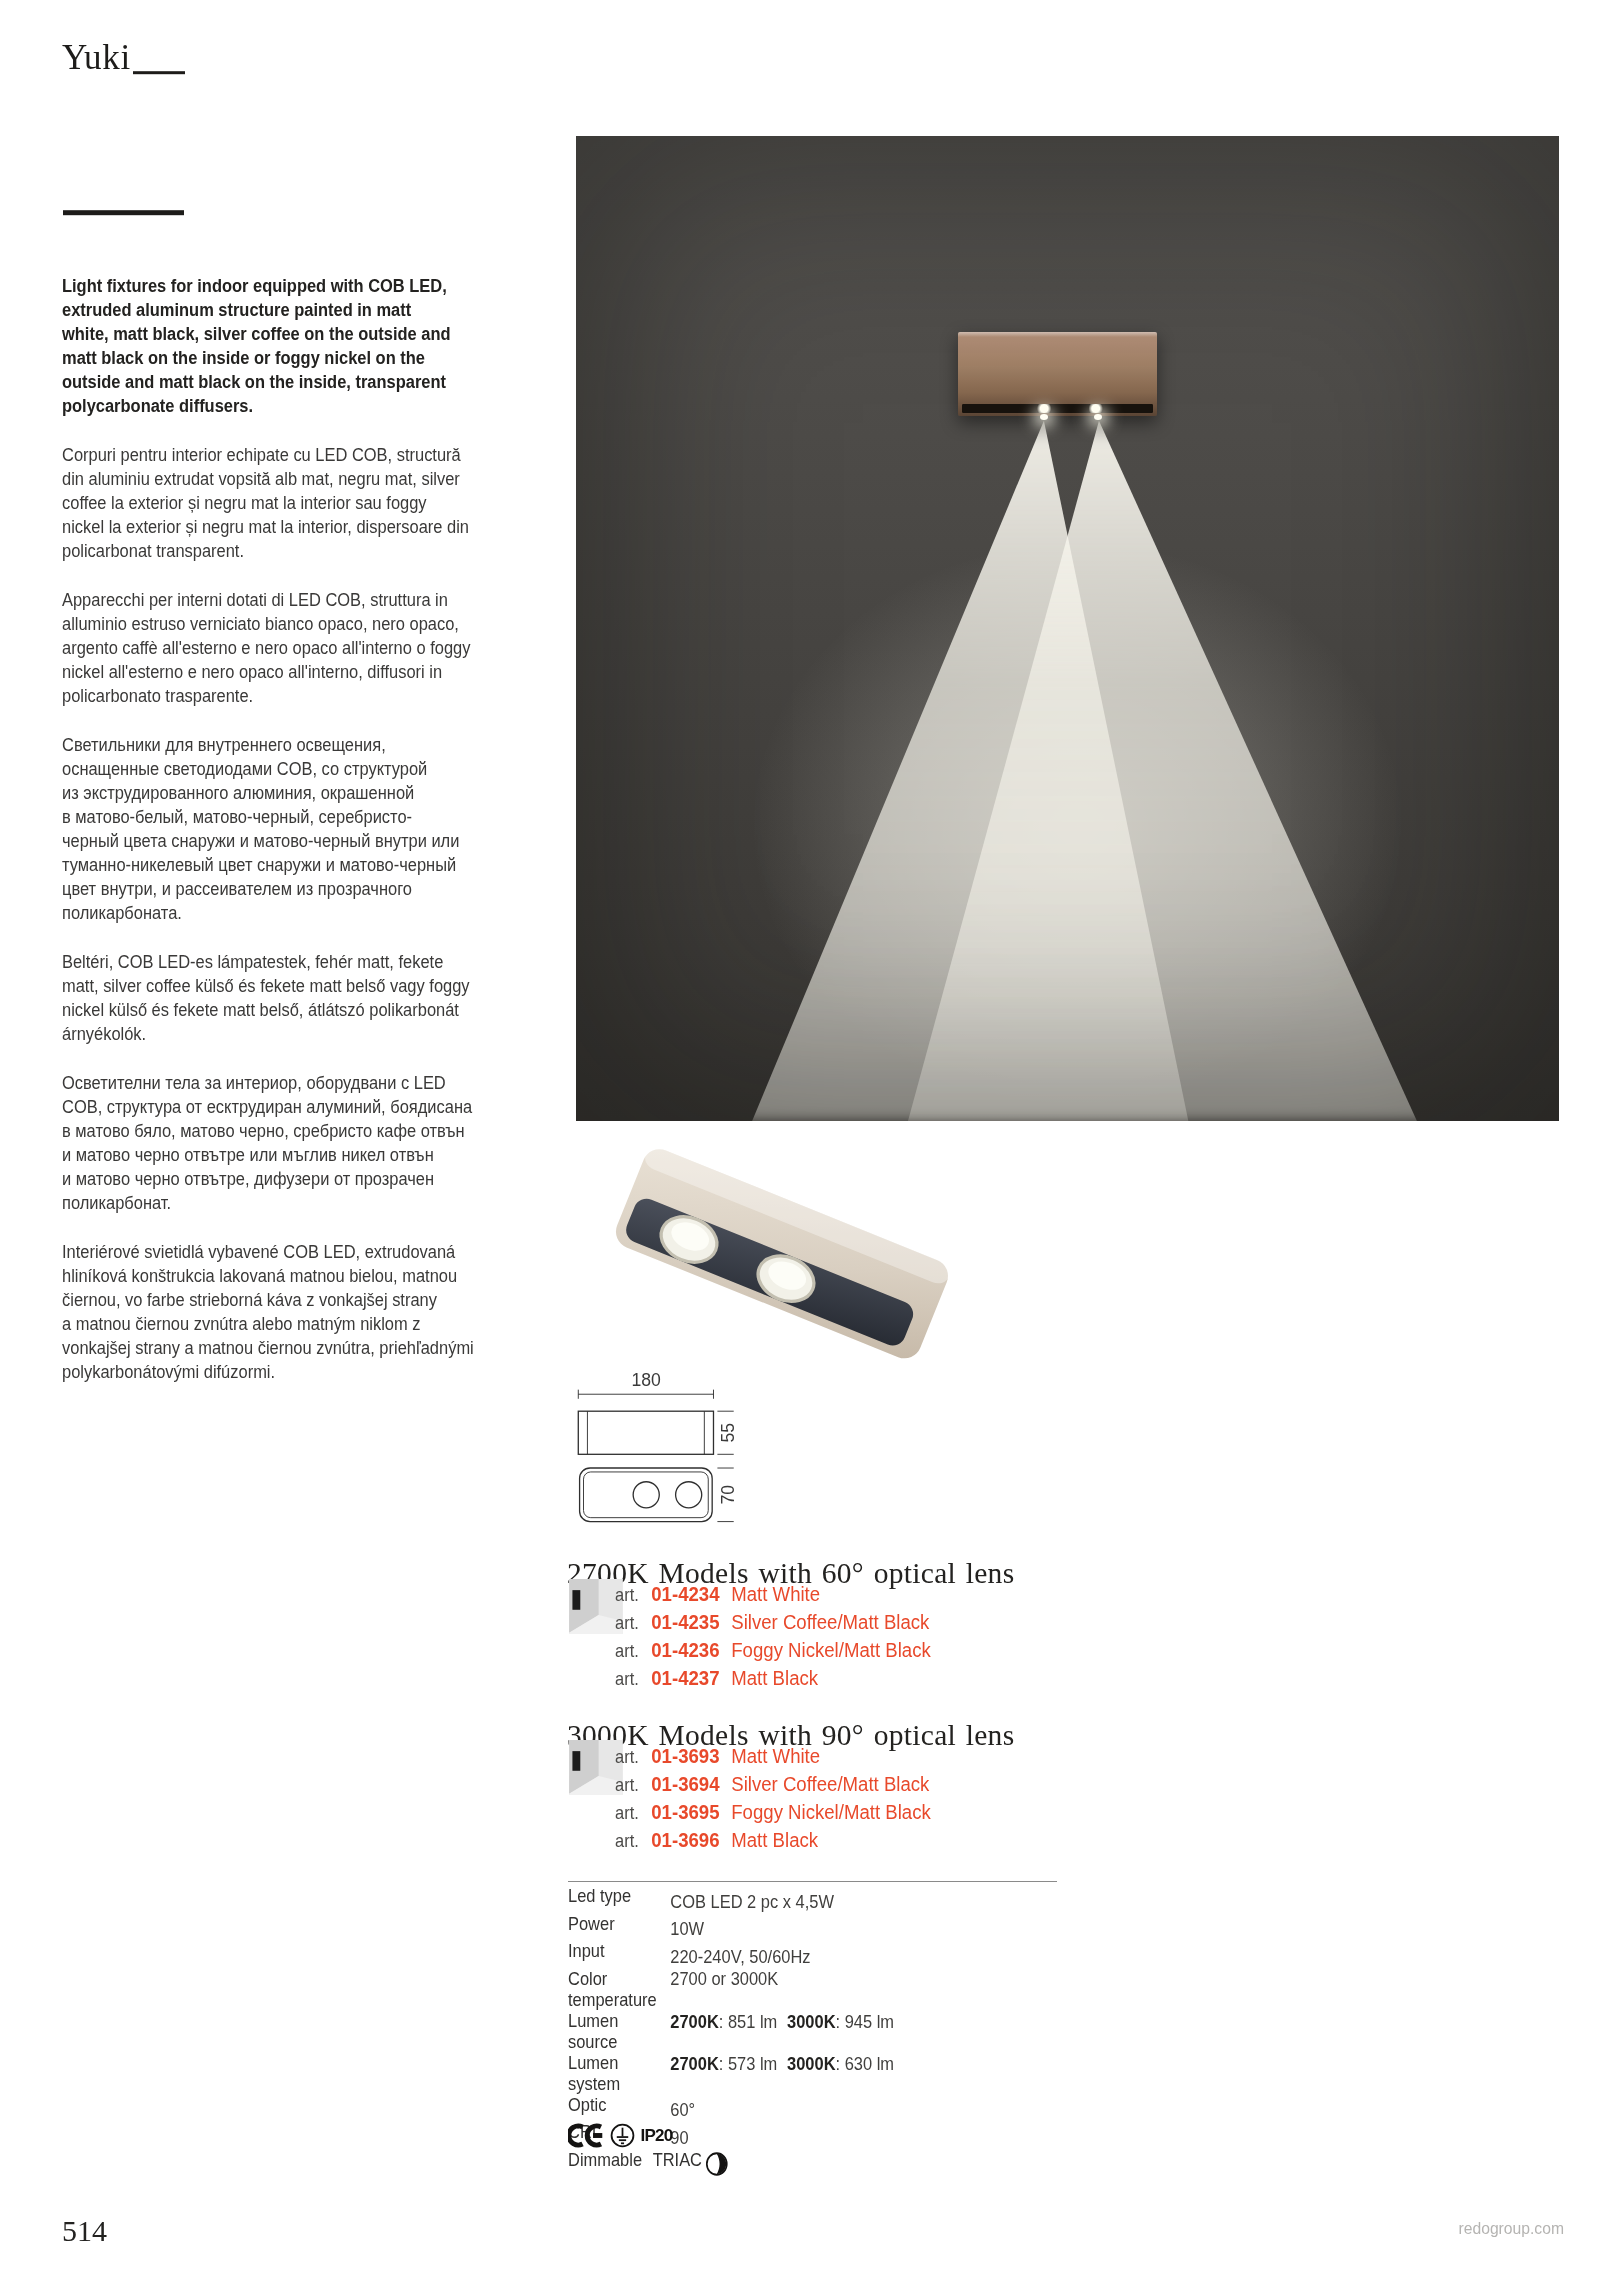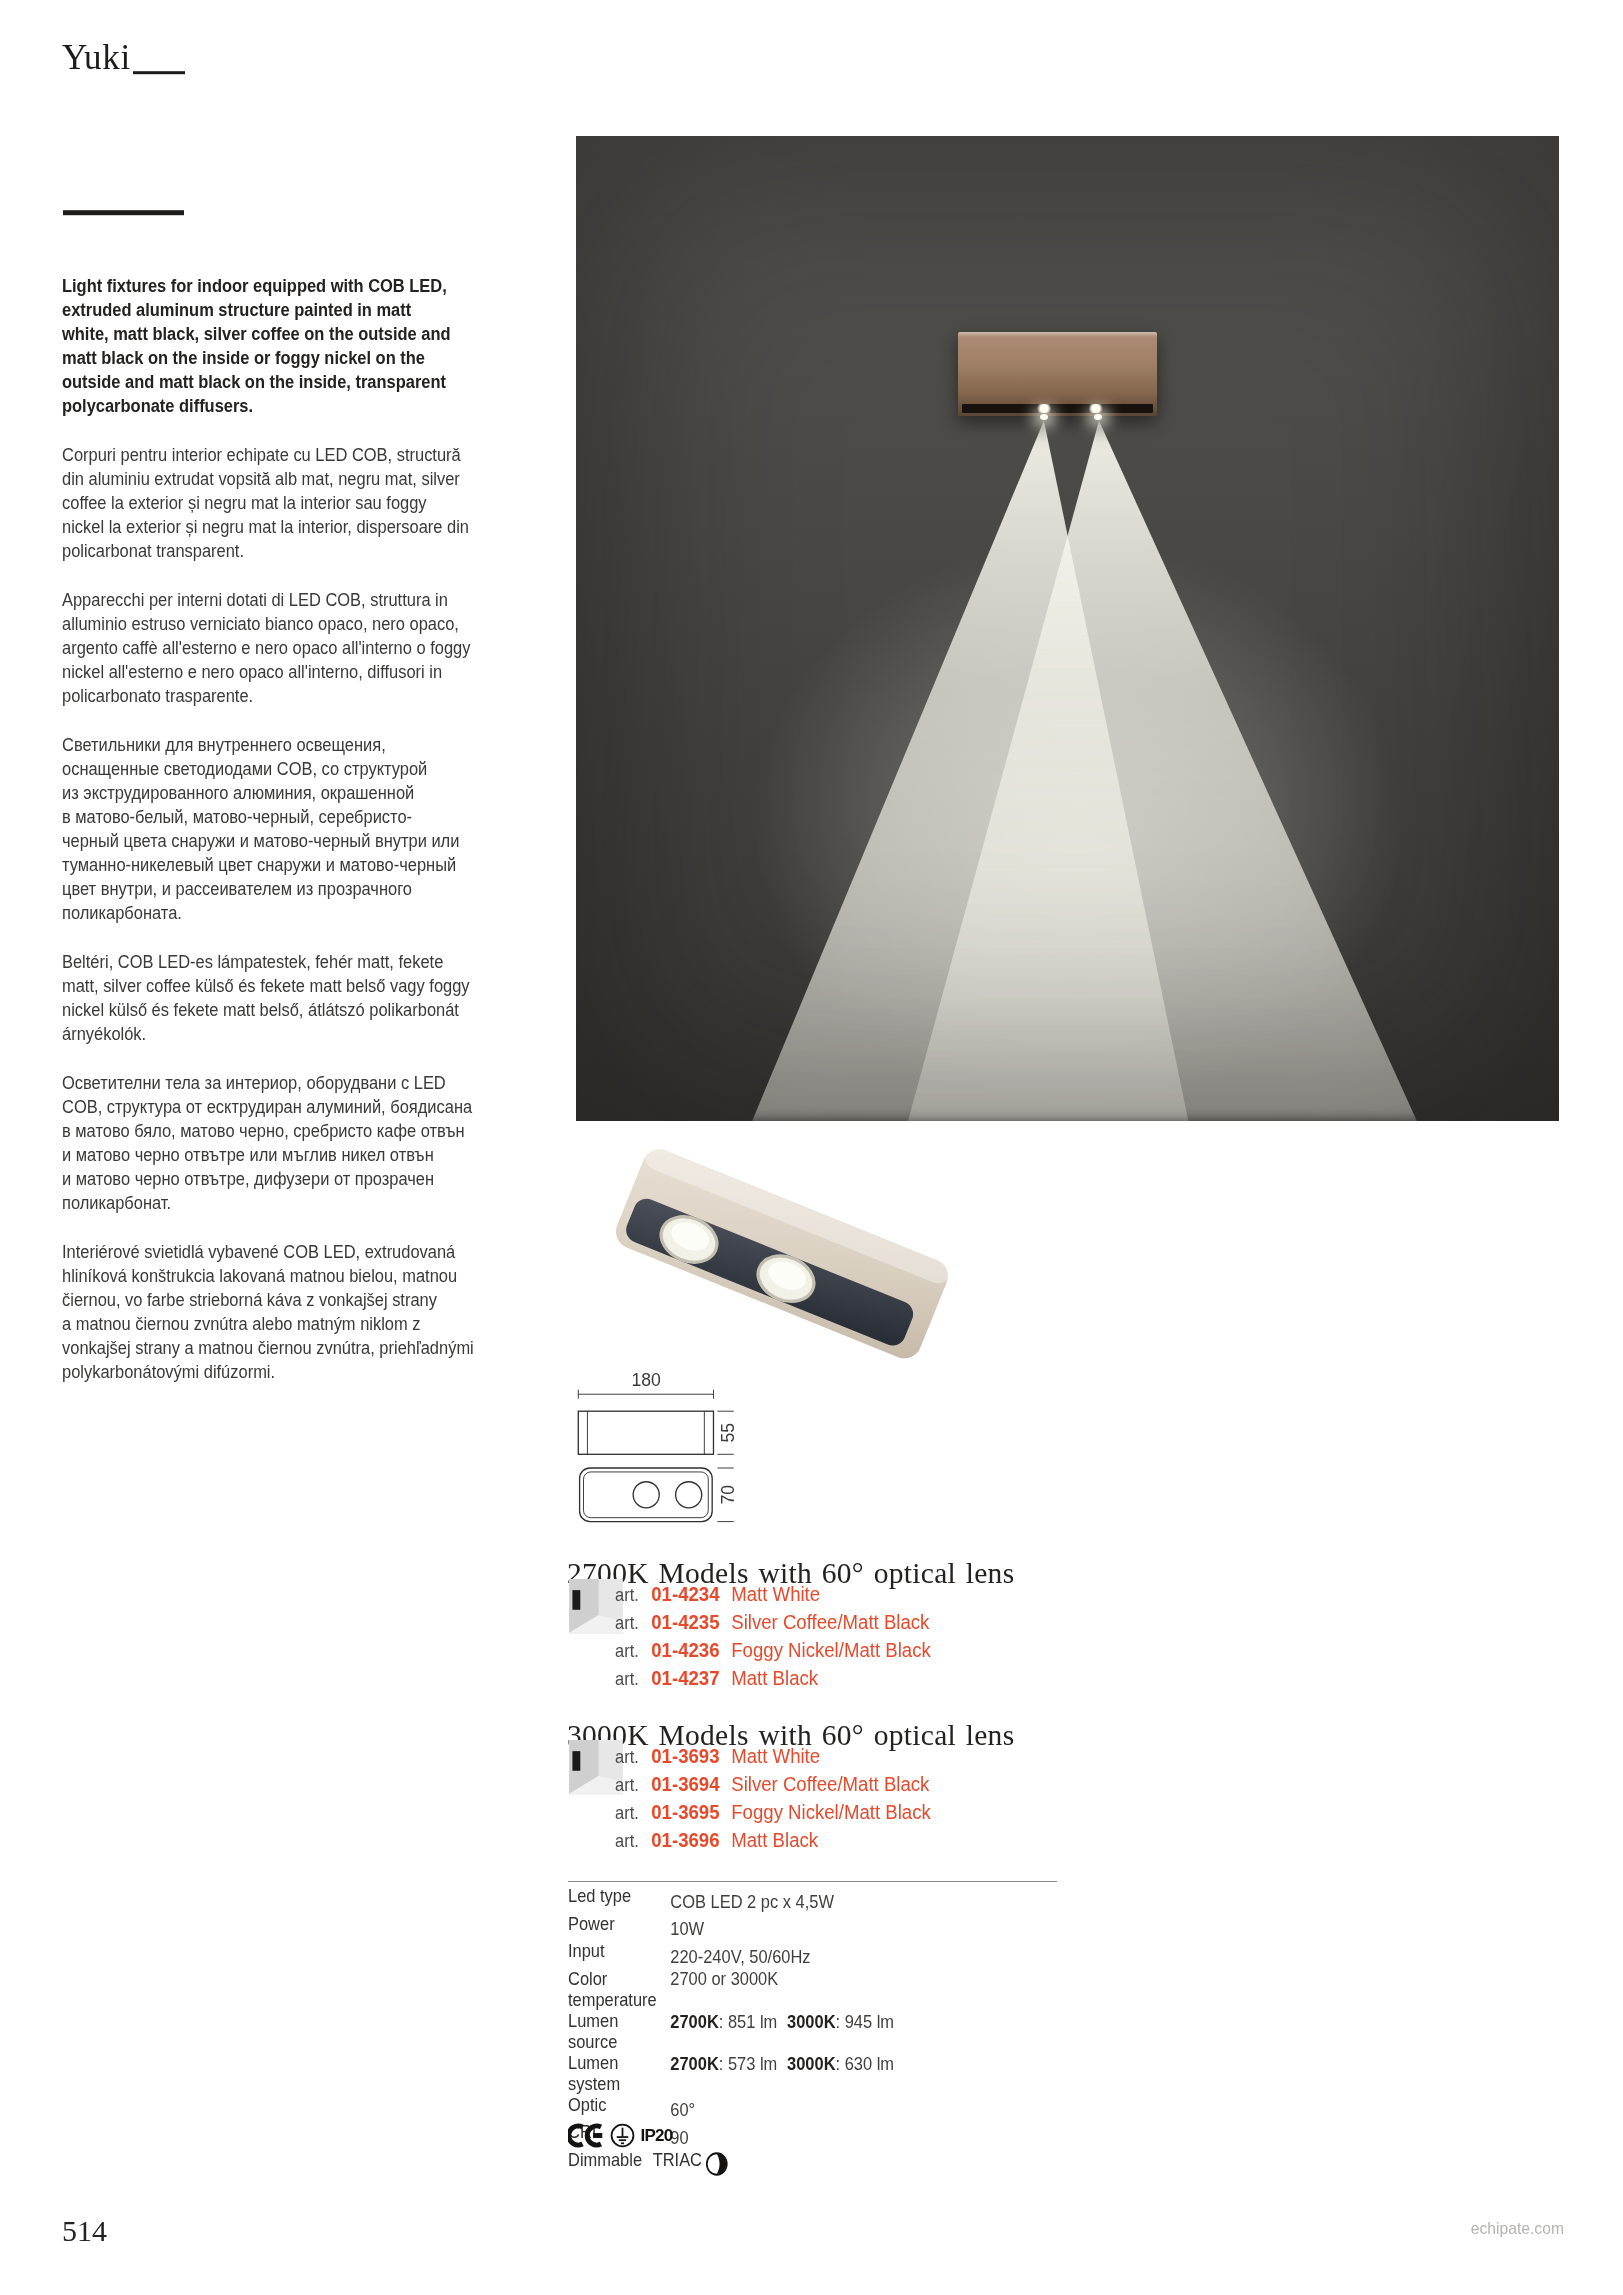--- a/index.html
+++ b/index.html
@@ -206,21 +206,21 @@
       <span class="code" style="color:#e8492b">01-4236</span>
       <span class="finish" style="color:#e8492b">Foggy Nickel/Matt Black</span>
     </div>
     <div class="mrow">
       <span class="art">art.</span>
       <span class="code" style="color:#e8492b">01-4237</span>
       <span class="finish" style="color:#e8492b">Matt Black</span>
     </div>
   </div>
 
-  <div class="group-title serif" style="top:1708px;">3000K Models with 60° optical lens</div>
+  <div class="group-title serif" style="top:1708px;">3000K Models with 90° optical lens</div>
   <svg class="mount-icon" style="top:1740px;" viewBox="0 0 82 84">
     <rect width="82" height="84" fill="#e7e7e7"></rect>
     <polygon points="0,0 45,0 45,55 0,82" fill="#cfcfcf"></polygon>
     <polygon points="0,82 45,55 82,64 82,84 0,84" fill="#f1f1f1"></polygon>
     <rect x="5" y="17" width="12" height="30" fill="#1b1b1b"></rect>
   </svg>
   <div class="models" style="top:1745px;">
     <div class="mrow">
       <span class="art">art.</span>
       <span class="code" style="color:#e8492b">01-3693</span>
@@ -297,16 +297,16 @@
       <circle cx="24" cy="24" r="21" fill="none" stroke="#141312" stroke-width="3.4"></circle>
       <line x1="24" y1="9" x2="24" y2="26" stroke="#141312" stroke-width="3.4"></line>
       <line x1="13" y1="27" x2="35" y2="27" stroke="#141312" stroke-width="3.4"></line>
       <line x1="17" y1="33" x2="31" y2="33" stroke="#141312" stroke-width="3.4"></line>
       <line x1="21" y1="39" x2="27" y2="39" stroke="#141312" stroke-width="3.4"></line>
     </svg>
     <span class="ip">IP20</span>
   </div>
 
   <div class="page-num serif">514</div>
-  <div class="site">echipate.com</div>
+  <div class="site">redogroup.com</div>
 
 </div>
 
 
 </body></html>

